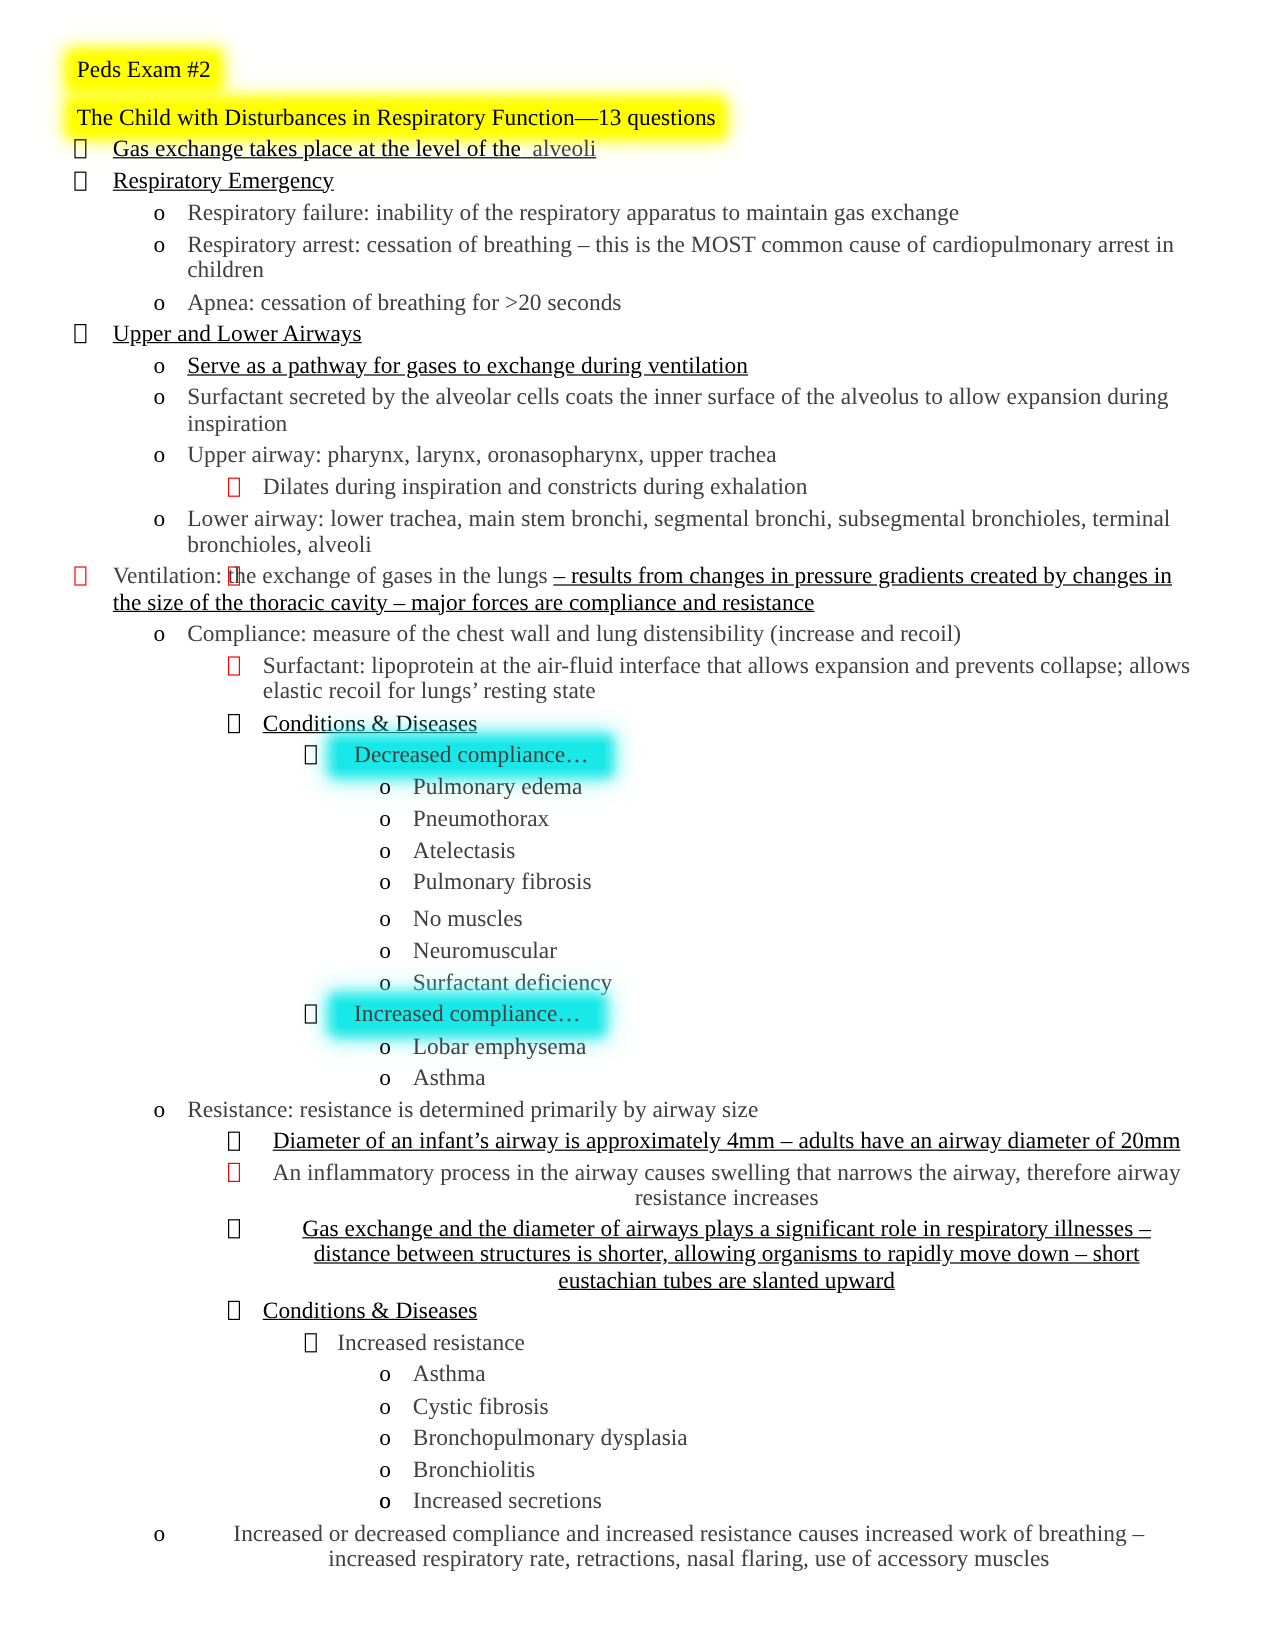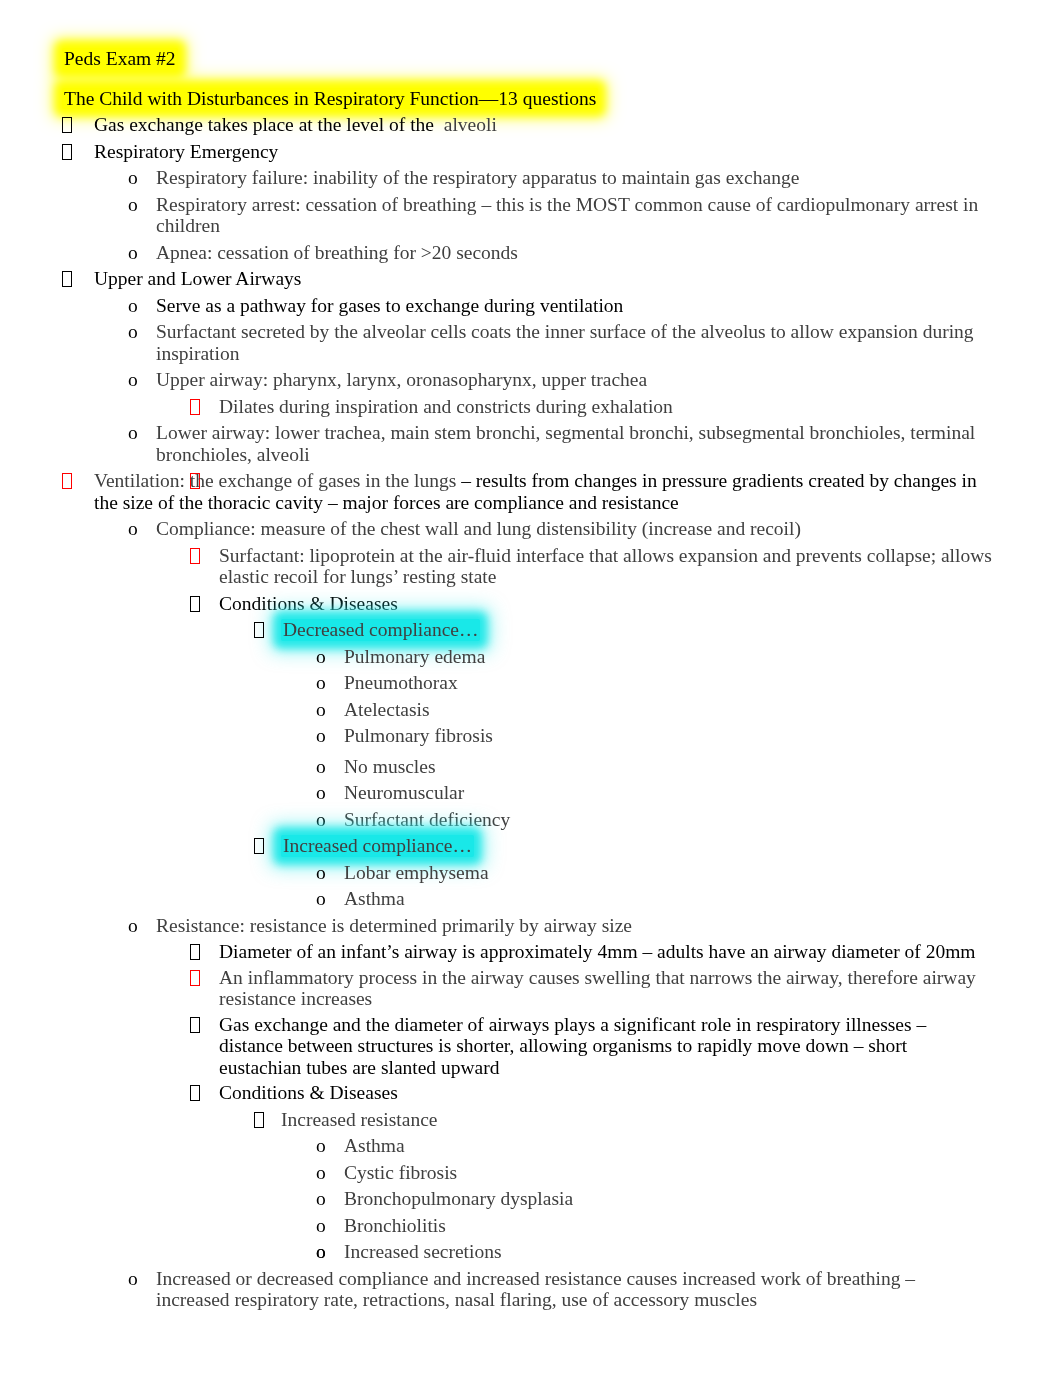--- a/index.html
+++ b/index.html
@@ -62,42 +62,42 @@
     display: inline-block;
     width: 8px;
     height: 14px;
     border: 1.3px solid #000000;
     vertical-align: -2px;
     background: transparent;
   }
   .boxbullet.red { border-color: #FF0000; }
 
   .red  { color: #404040; }
-  .blk  { color: #000000; }
+  .blk  { color: #000000; text-decoration: underline; }
 
   
   .hl-yellow {
     display: inline-block;
     background: #FFFF00;
     box-shadow: 0 0 9px 7px #FFFF00, 0 0 16px 10px rgba(255,255,0,0.55);
     border-radius: 2px;
     padding: 0 2px;
   }
   .hl-cyan {
     display: inline-block;
     background: #19E8E8;
     box-shadow: 0 0 9px 7px #25E9E9, 0 0 18px 11px rgba(40,233,233,0.5);
     border-radius: 2px;
-    padding: 0 2px;
+    padding: 0 14px;
   }
 
   .title-block { margin-bottom: 0; }
   .spacer-sm { height: 18px; }
 
-  .tight { margin-bottom: 4px; }
+  .tight { margin-bottom: 4px; text-align: center; }
   .gap-extra { margin-bottom: 9px; }
 </style>
 </head>
 <body>
 
 <div class="page">
 
   <div class="row title-block">
     <span class="line blk"><span class="hl-yellow">Peds Exam #2</span></span>
   </div>

